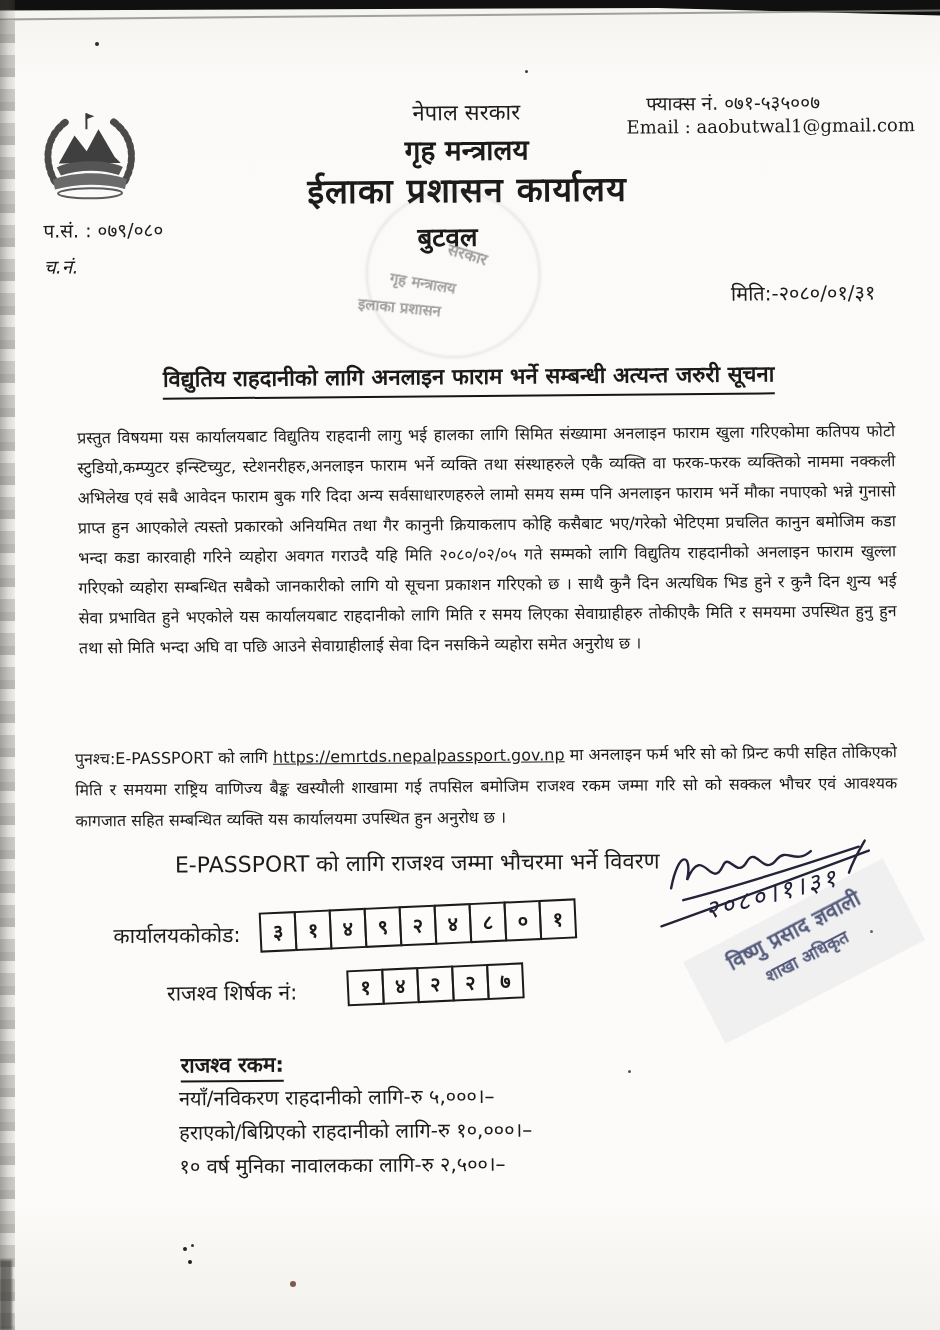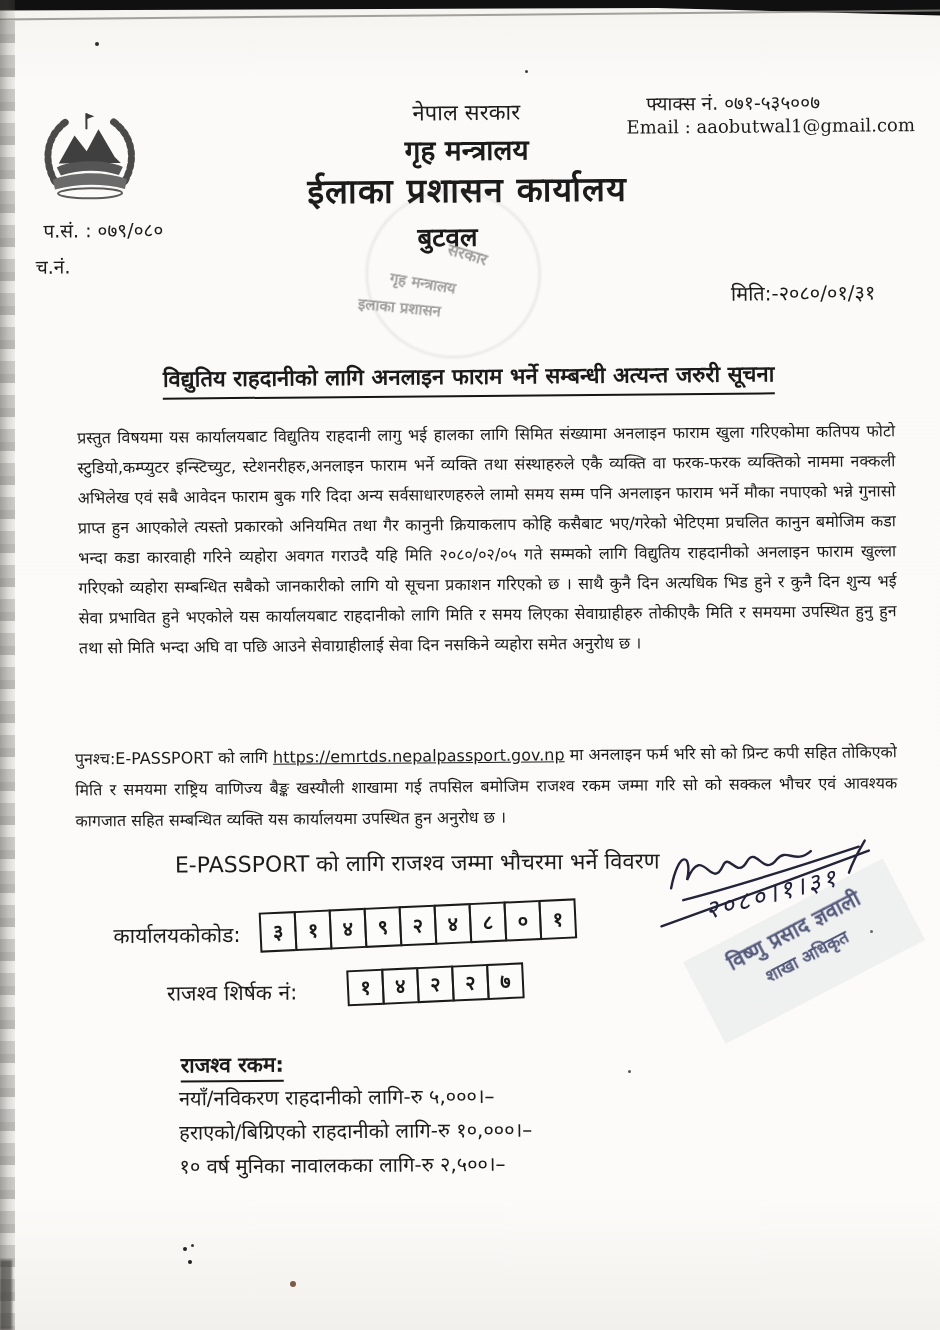--- a/index.html
+++ b/index.html
@@ -40,21 +40,21 @@
   .doc { position:absolute; inset:0; transform:rotate(-0.5deg); transform-origin:50% 40%; }
   .abs { position:absolute; }
   .center { text-align:center; }
   .h-gov   { left:0; right:0; top:96px;  font-size:22px; }
   .h-min   { left:0; right:0; top:130px; font-size:28px; font-weight:bold; }
   .h-off   { left:0; right:0; top:166px; font-size:34px; font-weight:bold; letter-spacing:1px; }
   .h-place { left:0; right:40px; top:218px; font-size:26px; font-weight:bold; }
   .fax   { left:650px; top:92px;  font-size:19px; }
   .email { left:630px; top:118px; font-size:18px; font-family:"DejaVu Serif", serif; }
   .refno { left:46px; top:214px; font-size:19px; }
-  .chno  { left:38px; top:250px; font-size:19px; }
+  .chno  { left:46px; top:250px; font-size:19px;font-style:italic; }
   .ddate { left:733px; top:282px; font-size:20px; }
   
   .seal-ring {
     position:absolute; left:368px; top:190px; width:175px; height:168px;
     border:2px solid rgba(110,110,110,.16); border-radius:50%; filter:blur(1px);
   }
   .seal-word { position:absolute; color:rgba(82,82,82,.55); filter:blur(.6px); font-weight:bold; }
   .seal-w1 { left:450px; top:243px; font-size:16px; transform:rotate(17deg); }
   .seal-w2 { left:392px; top:272px; font-size:15px; transform:rotate(10deg); }
   .seal-w3 { left:360px; top:296px; font-size:15px; transform:rotate(6deg); }

